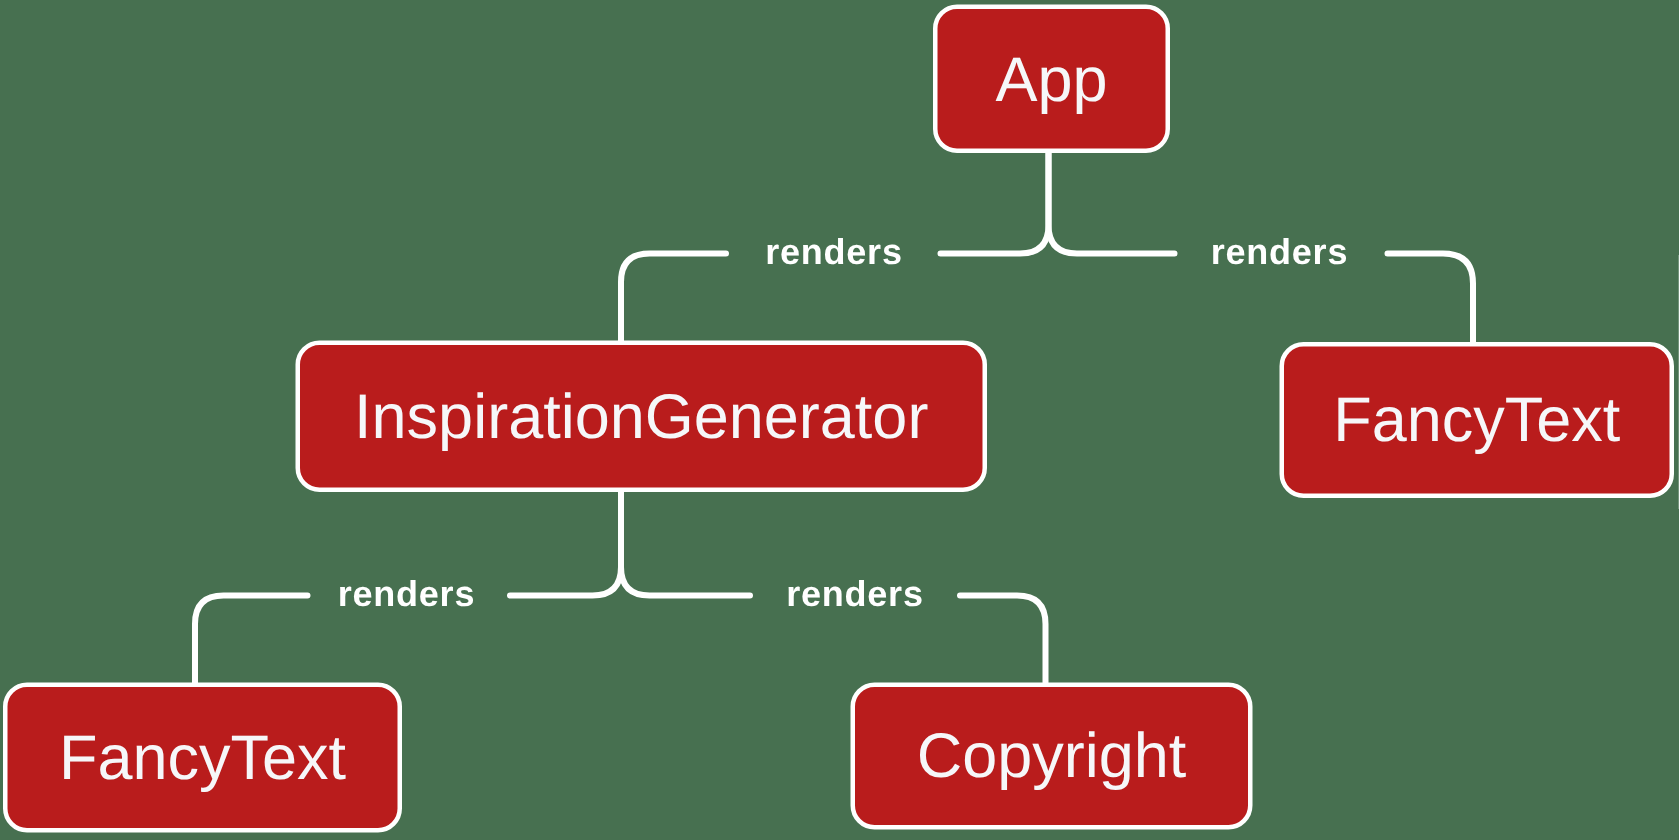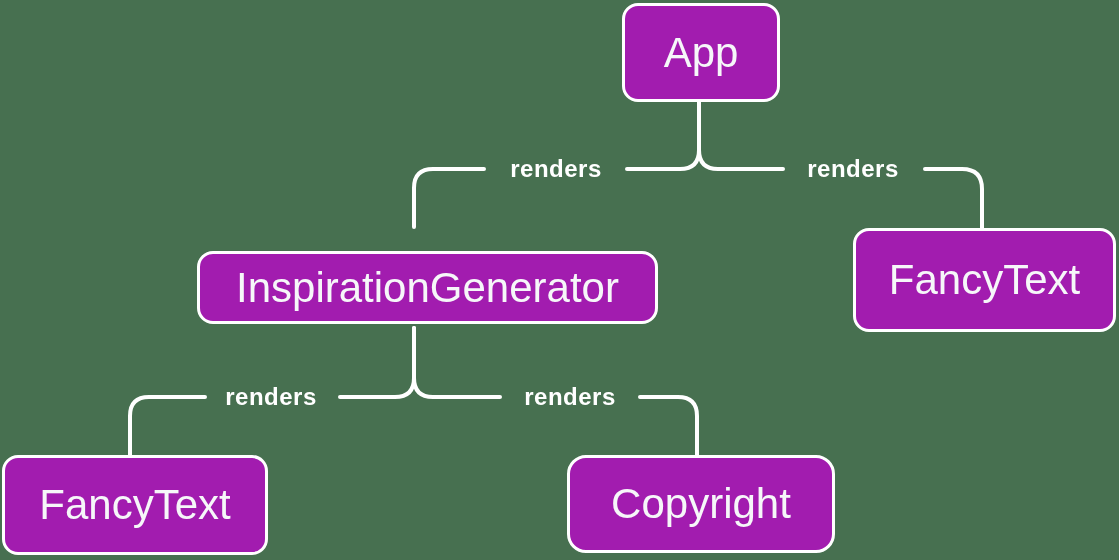--- a/index.html
+++ b/index.html
@@ -24,21 +24,21 @@
   }
   .edges-svg path {
     stroke: #ffffff;
     stroke-width: 4;
     fill: none;
     stroke-linecap: round;
   }
   .node {
     position: absolute;
     box-sizing: border-box;
-    background: #a21caf;
+    background: #b91c1c;
     border: 3px solid #ffffff;
     border-radius: 16px;
     display: flex;
     align-items: center;
     justify-content: center;
     color: #f6f7f9;
     font-size: 42px;
     line-height: 1;
     white-space: nowrap;
   }
@@ -64,27 +64,27 @@
     <path d="M699 102 V150 Q699 169 718 169 H783"></path>
     <path d="M925 169 H962 Q982 169 982 189 V228"></path>
     <path d="M414 328 V378 Q414 397 395 397 H340"></path>
     <path d="M205 397 H149 Q130 397 130 416 V455"></path>
     <path d="M414 328 V378 Q414 397 433 397 H500"></path>
     <path d="M640 397 H678 Q697 397 697 416 V455"></path>
   </svg>
 
   <div class="node" style="left:622px; top:3px; width:158px; height:99px;">App</div>
 
-  <div class="node" style="left:197px; top:227px; width:461px; height:73px;margin-top:24px;">InspirationGenerator</div>
+  <div class="node" style="left:197px; top:227px; width:461px; height:101px;">InspirationGenerator</div>
 
   <div class="node" style="left:853px; top:228px; width:263px; height:104px;">FancyText</div>
 
   <div class="node" style="left:2px; top:455px; width:266px; height:100px;">FancyText</div>
 
-  <div class="node" style="left:567px; top:455px; width:268px; height:98px;border-radius:19px;">Copyright</div>
+  <div class="node" style="left:567px; top:455px; width:268px; height:98px;">Copyright</div>
 
   <span class="edge-label" style="left:556px; top:169px;">renders</span>
 
   <span class="edge-label" style="left:853px; top:169px;">renders</span>
 
   <span class="edge-label" style="left:271px; top:397px;">renders</span>
 
   <span class="edge-label" style="left:570px; top:397px;">renders</span>
 
 </div>

